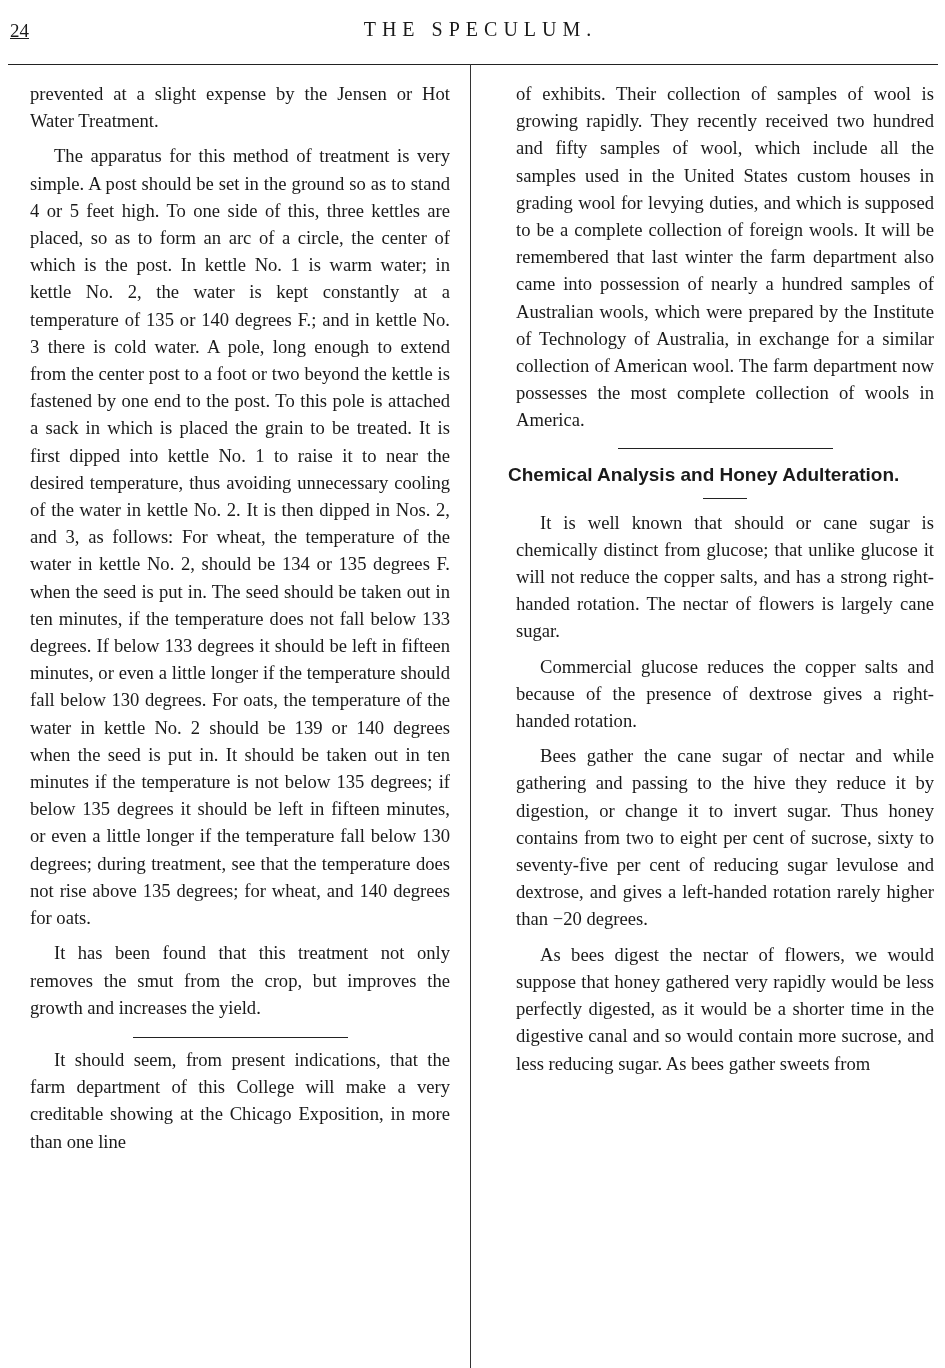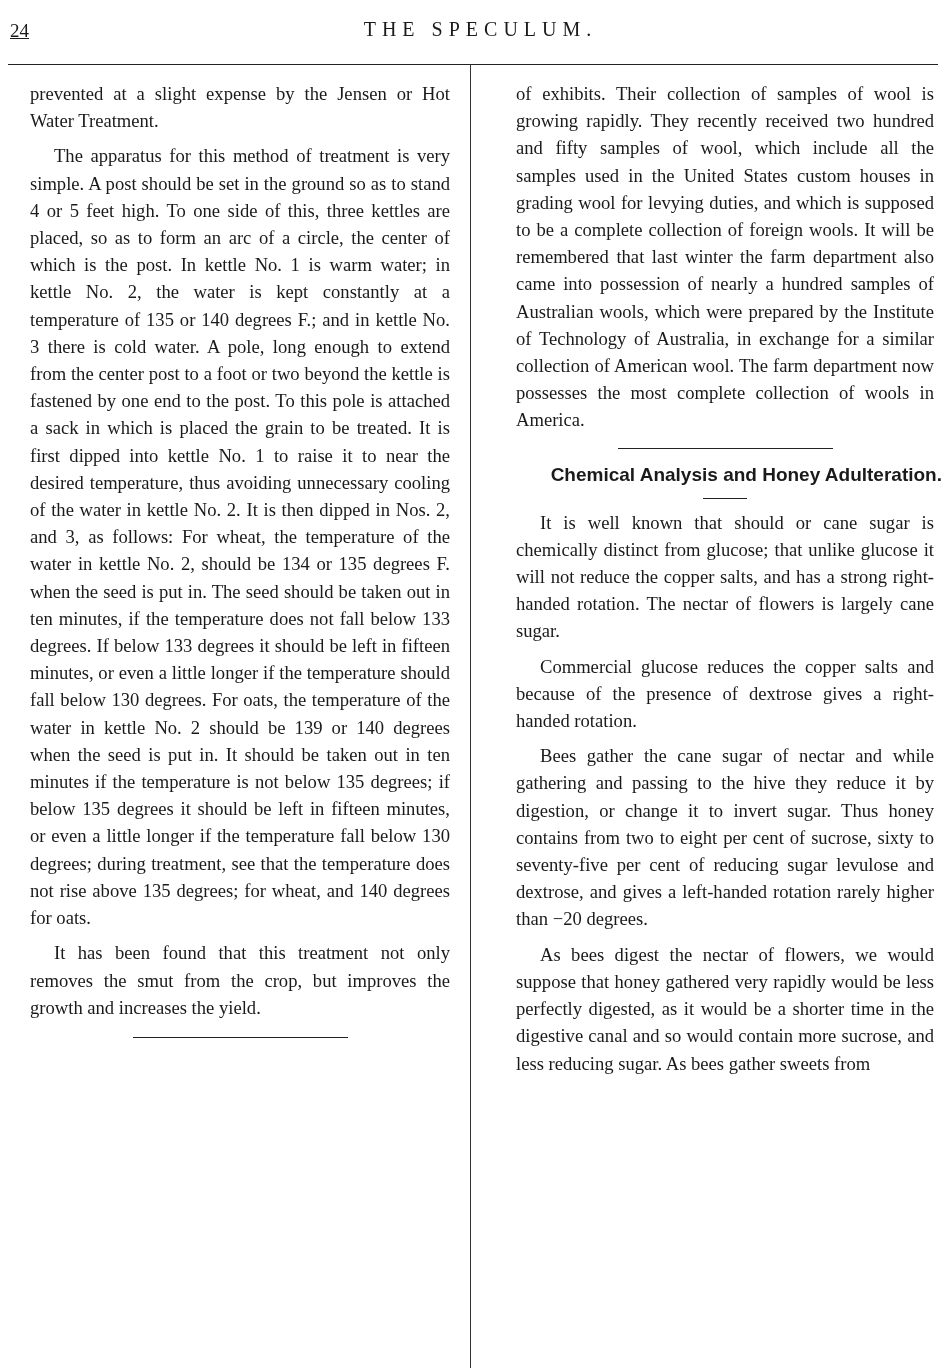--- a/index.html
+++ b/index.html
@@ -36,37 +36,38 @@
   .column p.indent { text-indent: 24px; }
   .rule-short {
     margin: 14px auto 12px auto; width: 215px; border-top: 1px solid #222; height: 0;
   }
   .rule-tiny {
     margin: 10px auto 10px auto; width: 44px; border-top: 1px solid #222; height: 0;
   }
   .article-title {
     font-family: "Liberation Sans", "DejaVu Sans", sans-serif;
     font-weight: bold; font-size: 19px; line-height: 27px;
-    text-align: right; margin: 4px 0 0 0;
+    text-align: left; margin: 4px 0 0 0;
   }
   .left-rule { margin: 16px auto 8px auto; width: 215px; border-top: 1px solid #222; height: 0; }
 </style>
 </head>
 <body>
 
 <div class="page-number">24</div>
 <div class="running-title">THE SPECULUM.</div>
 <div class="header-rule"></div>
 <div class="col-divider"></div>
 
 <div class="column col-left">
   <p>prevented at a slight expense by the Jensen or Hot Water Treatment.</p>
   <p class="indent">The apparatus for this method of treatment is very simple. A post should be set in the ground so as to stand 4 or 5 feet high. To one side of this, three kettles are placed, so as to form an arc of a circle, the center of which is the post. In kettle No. 1 is warm water; in kettle No. 2, the water is kept constantly at a temperature of 135 or 140 degrees F.; and in kettle No. 3 there is cold water. A pole, long enough to extend from the center post to a foot or two beyond the kettle is fastened by one end to the post. To this pole is attached a sack in which is placed the grain to be treated. It is first dipped into kettle No. 1 to raise it to near the desired temperature, thus avoiding unnecessary cooling of the water in kettle No. 2. It is then dipped in Nos. 2, and 3, as follows: For wheat, the temperature of the water in kettle No. 2, should be 134 or 135 degrees F. when the seed is put in. The seed should be taken out in ten minutes, if the temperature does not fall below 133 degrees. If below 133 degrees it should be left in fifteen minutes, or even a little longer if the temperature should fall below 130 degrees. For oats, the temperature of the water in kettle No. 2 should be 139 or 140 degrees when the seed is put in. It should be taken out in ten minutes if the temperature is not below 135 degrees; if below 135 degrees it should be left in fifteen minutes, or even a little longer if the temperature fall below 130 degrees; during treatment, see that the temperature does not rise above 135 degrees; for wheat, and 140 degrees for oats.</p>
   <p class="indent">It has been found that this treatment not only removes the smut from the crop, but improves the growth and increases the yield.</p>
   <div class="left-rule"></div>
+  <p class="indent">It should seem, from present indications, that the farm department of this College will make a very creditable showing at the Chicago Exposition, in more than one line</p>
 </div>
 
 <div class="column col-right">
   <p>of exhibits. Their collection of samples of wool is growing rapidly. They recently received two hundred and fifty samples of wool, which include all the samples used in the United States custom houses in grading wool for levying duties, and which is supposed to be a complete collection of foreign wools. It will be remembered that last winter the farm department also came into possession of nearly a hundred samples of Australian wools, which were prepared by the Institute of Technology of Australia, in exchange for a similar collection of American wool. The farm department now possesses the most complete collection of wools in America.</p>
   <div class="rule-short"></div>
   <div class="article-title">Chemical Analysis and Honey Adulteration.</div>
   <div class="rule-tiny"></div>
   <p class="indent">It is well known that should or cane sugar is chemically distinct from glucose; that unlike glucose it will not reduce the copper salts, and has a strong right-handed rotation. The nectar of flowers is largely cane sugar.</p>
   <p class="indent">Commercial glucose reduces the copper salts and because of the presence of dextrose gives a right-handed rotation.</p>
   <p class="indent">Bees gather the cane sugar of nectar and while gathering and passing to the hive they reduce it by digestion, or change it to invert sugar. Thus honey contains from two to eight per cent of sucrose, sixty to seventy-five per cent of reducing sugar levulose and dextrose, and gives a left-handed rotation rarely higher than −20 degrees.</p>

